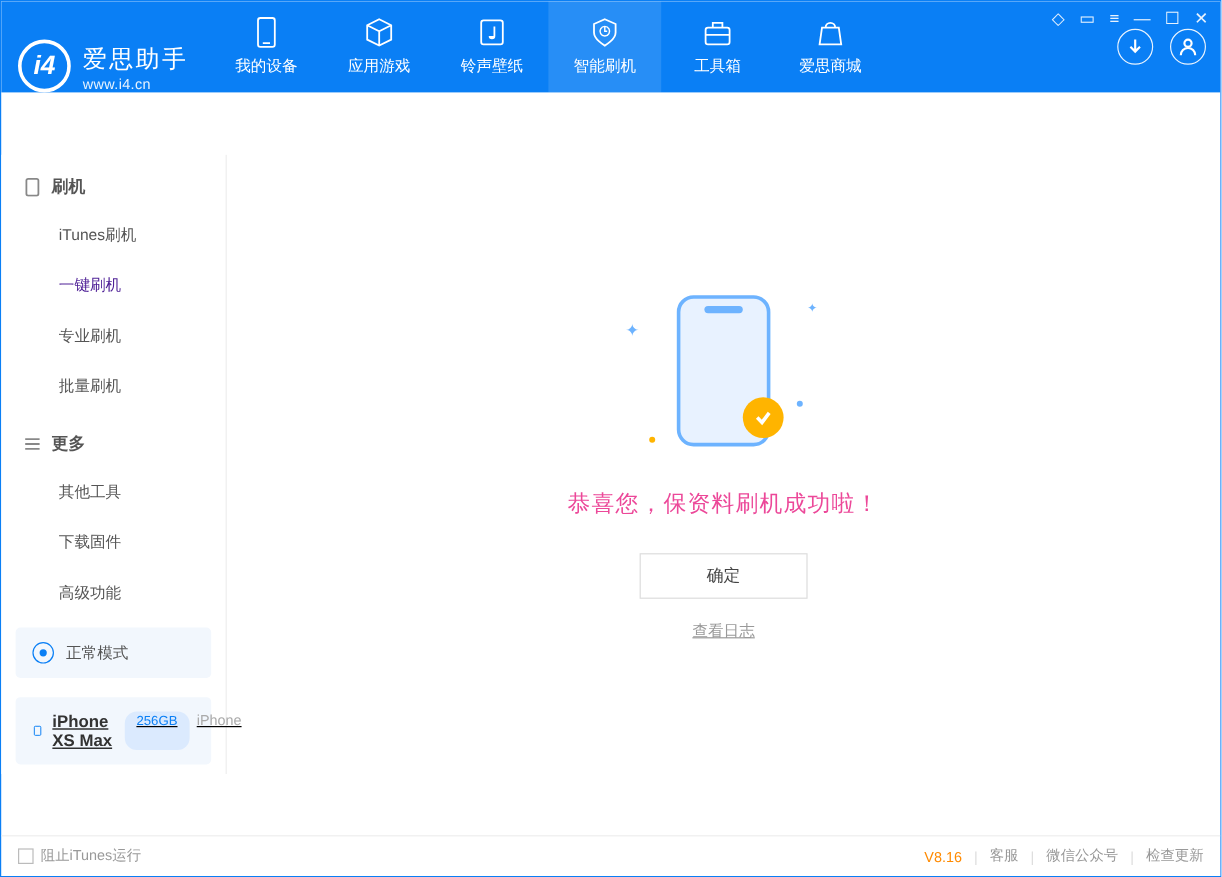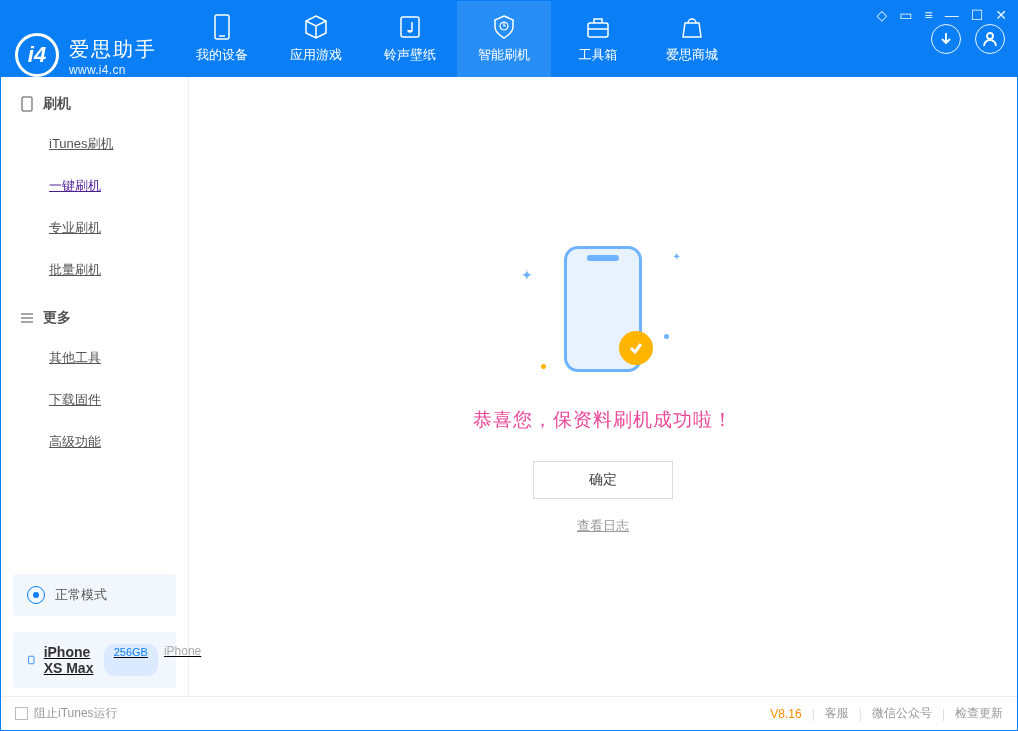--- a/index.html
+++ b/index.html
@@ -18,27 +18,27 @@
 .nav-icon { width: 26px; height: 26px; display: flex; align-items: center; justify-content: center; }
 .nav-icon svg { stroke: #fff; fill: none; stroke-width: 1.5; }
 .titlebar-spacer { flex: 1; }
 .titlebar-right { display: flex; align-items: center; padding: 0 12px; gap: 14px; }
 .win-controls { position: absolute; top: 6px; right: 10px; display: flex; gap: 12px; color: #fff; font-size: 14px; }
 .win-controls span { cursor: pointer; opacity: 0.9; }
 .circle-btn { width: 30px; height: 30px; border: 1.5px solid rgba(255,255,255,0.9); border-radius: 50%; display: flex; align-items: center; justify-content: center; cursor: pointer; }
 .circle-btn svg { stroke: #fff; fill: none; stroke-width: 1.8; }
 
 
-.body { flex: 1; display: flex; min-height: 0; }
+.body { flex: 1; display: flex; min-height: 0; align-items: center; }
 
 
 .sidebar { width: 188px; border-right: 1px solid #eee; display: flex; flex-direction: column; background: #fff; }
 .side-section-hdr { display: flex; align-items: center; gap: 8px; padding: 18px 18px 10px 18px; color: #555; font-size: 14px; font-weight: 600; }
 .side-section-hdr svg { stroke: #888; fill: none; stroke-width: 1.5; }
-.side-item { padding: 12px 18px 12px 48px; font-size: 13px; color: #555; cursor: pointer; text-decoration: underline; }
+.side-item { padding: 12px 18px 12px 48px; font-size: 13px; color: #555; cursor: pointer; }
 .side-item.active { color: #4c1d95; }
 .sidebar-spacer { flex: 1; }
 .mode-card, .device-card { margin: 8px 12px; background: #f2f7fd; border-radius: 4px; padding: 12px 14px; }
 .mode-card { display: flex; align-items: center; gap: 10px; color: #555; font-size: 13px; }
 .mode-icon { width: 18px; height: 18px; border: 1.5px solid #0a7ff5; border-radius: 50%; display: flex; align-items: center; justify-content: center; }
 .mode-icon::before { content: ""; width: 6px; height: 6px; background: #0a7ff5; border-radius: 50%; }
 .device-card { display: flex; flex-direction: row; gap: 6px; text-decoration: underline; }
 .device-row1 { display: flex; align-items: center; gap: 8px; }
 .device-name { color: #333; font-size: 14px; font-weight: 600; }
 .device-badge { display: inline-block; background: #dbeafe; color: #0a7ff5; font-size: 11px; padding: 2px 10px; border-radius: 10px; width: fit-content; }

